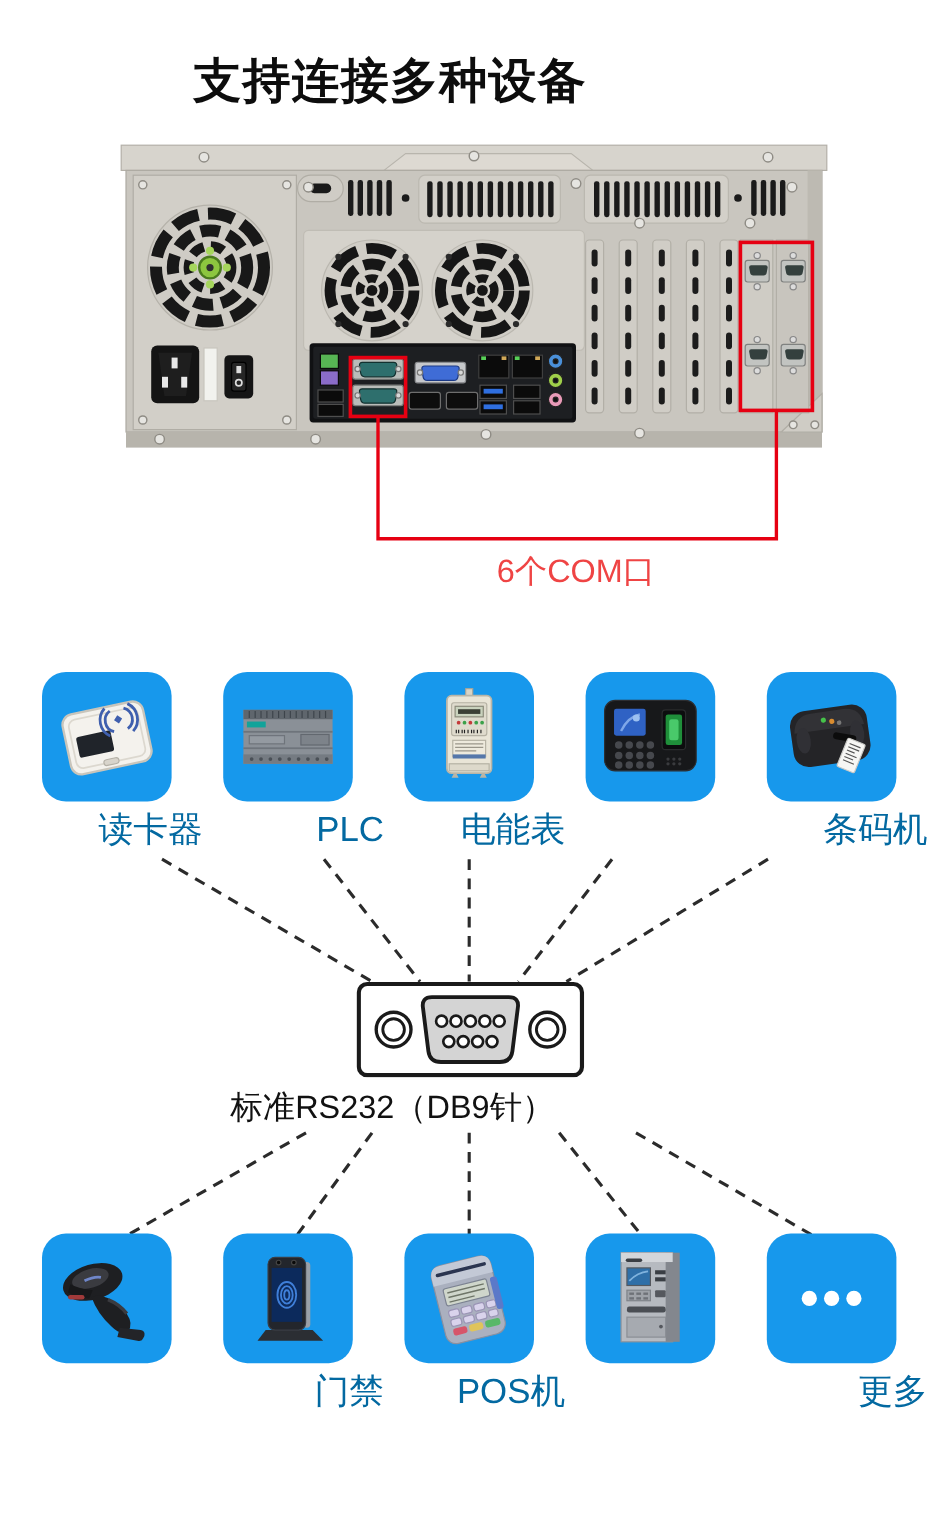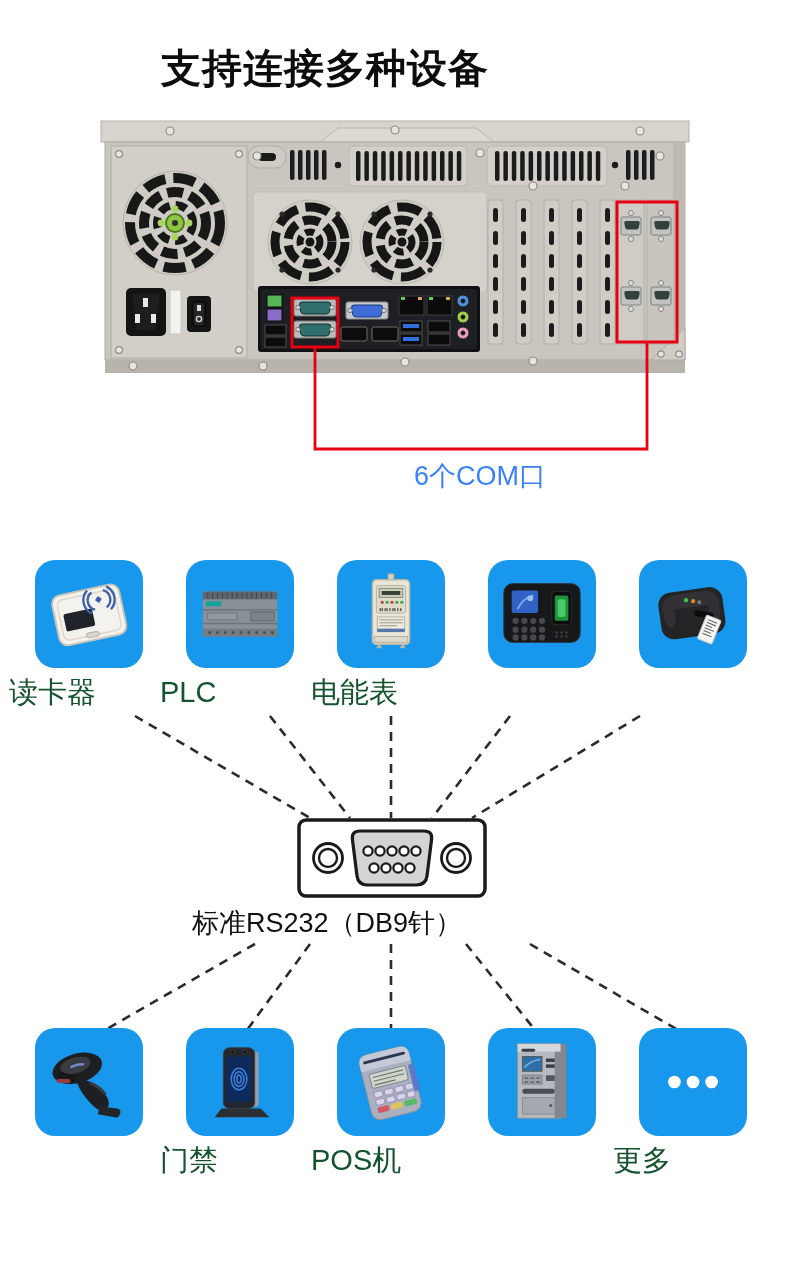--- a/index.html
+++ b/index.html
@@ -15,30 +15,30 @@
   }
   .title{
     position:absolute;top:44px;left:0;width:650px;text-align:center;
     font-size:40px;font-weight:bold;color:#0d0d0d;letter-spacing:1px;line-height:48px;
   }
   .photo{position:absolute;left:95px;top:118px;}
   .annotation{position:absolute;left:95px;top:118px;pointer-events:none;}
   .red-stroke{stroke:var(--highlight-red,#e60012);}
   .com-caption{
     position:absolute;left:355px;top:458px;width:250px;text-align:center;
-    font-size:27px;color:#3b82f6;
+    font-size:27px;color:#ef4444;
   }
   .device{position:absolute;width:108px;}
   .tile{
     width:108px;height:108px;background:var(--tile-blue,#1798ec);
     border-radius:20px;display:flex;align-items:center;justify-content:center;
   }
   .device-label{
-    margin-top:8px;margin-left:-26px;width:160px;text-align:left;
-    font-size:29px;color:#14532d;line-height:33px;
+    margin-top:8px;margin-left:-26px;width:160px;text-align:right;
+    font-size:29px;color:#0369a1;line-height:33px;
   }
   .device-label.wrap{margin-left:-12px;width:132px;}
   .t1{left:35px;top:560px;} .t2{left:186px;top:560px;} .t3{left:337px;top:560px;}
   .t4{left:488px;top:560px;} .t5{left:639px;top:560px;}
   .b1{left:35px;top:1028px;} .b2{left:186px;top:1028px;} .b3{left:337px;top:1028px;}
   .b4{left:488px;top:1028px;} .b5{left:639px;top:1028px;}
   .lines{position:absolute;left:0;top:700px;pointer-events:none;}
   .dash{stroke:var(--line-dark,#2b2b2b);stroke-width:2.6;stroke-dasharray:9 7;fill:none;}
   .db9{position:absolute;left:297px;top:818px;}
   .connector-label{
@@ -453,20 +453,21 @@
         <rect x="46" y="44" width="20" height="6" rx="3" fill="#0c0c0c" transform="rotate(18 56 47)"></rect>
       </g>
       <g transform="rotate(22 62 60)">
         <rect x="54" y="48" width="16" height="26" rx="1.5" fill="#f6f6f4" stroke="#c9c9c6"></rect>
         <g stroke="#555" stroke-width="1">
             <path d="M57,52 h10 M57,55 h10 M57,58 h7 M57,61 h10 M57,64 h8 M57,67 h10"></path>
           </g>
       </g>
     </svg>
   </div>
+  <div class="device-label">条码机</div>
 </div>
 
 <svg class="lines" width="790" height="345" viewBox="0 0 790 345">
   <path class="dash" d="M135,16 L310,118"></path>
   <path class="dash" d="M270,16 L350,118"></path>
   <path class="dash" d="M391,16 L391,118"></path>
   <path class="dash" d="M510,16 L432,118"></path>
   <path class="dash" d="M640,16 L472,118"></path>
   <path class="dash" d="M255,244 L105,330"></path>
   <path class="dash" d="M310,244 L247,330"></path>

